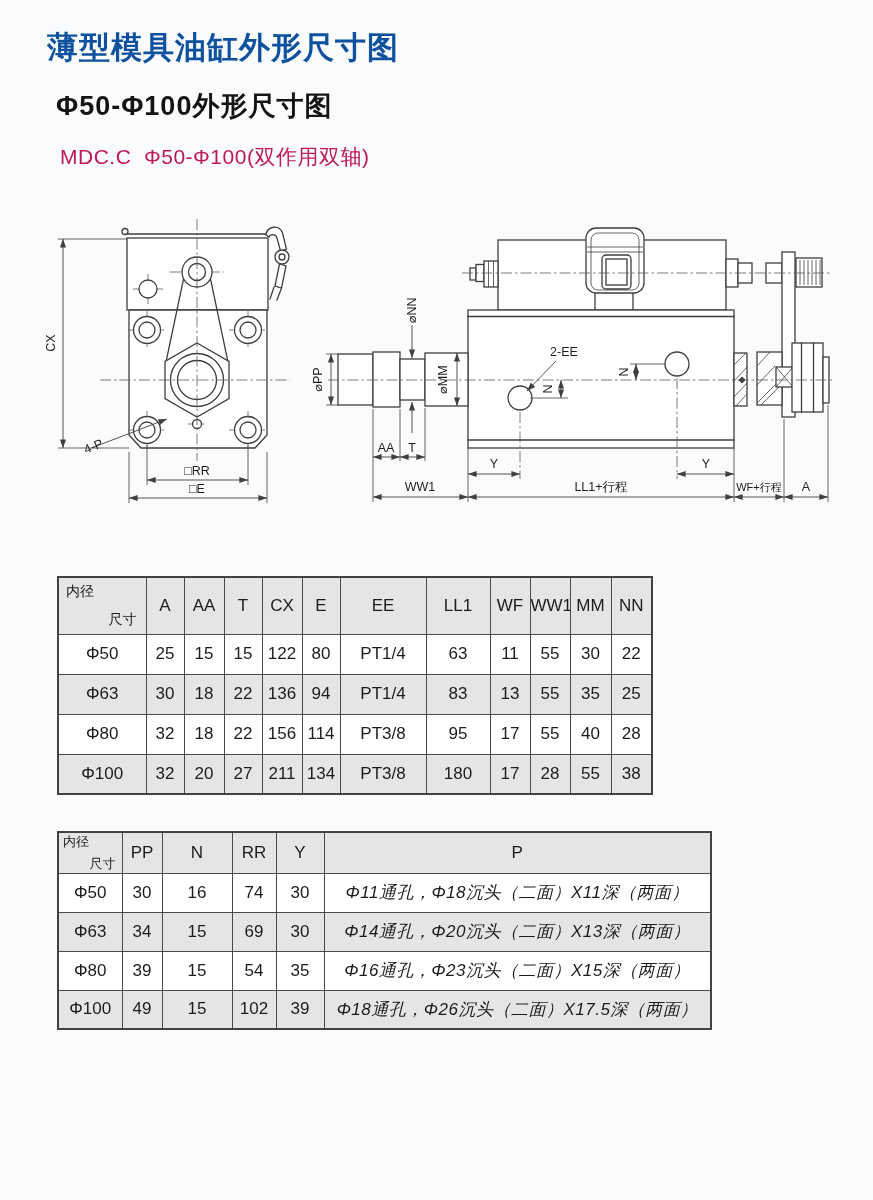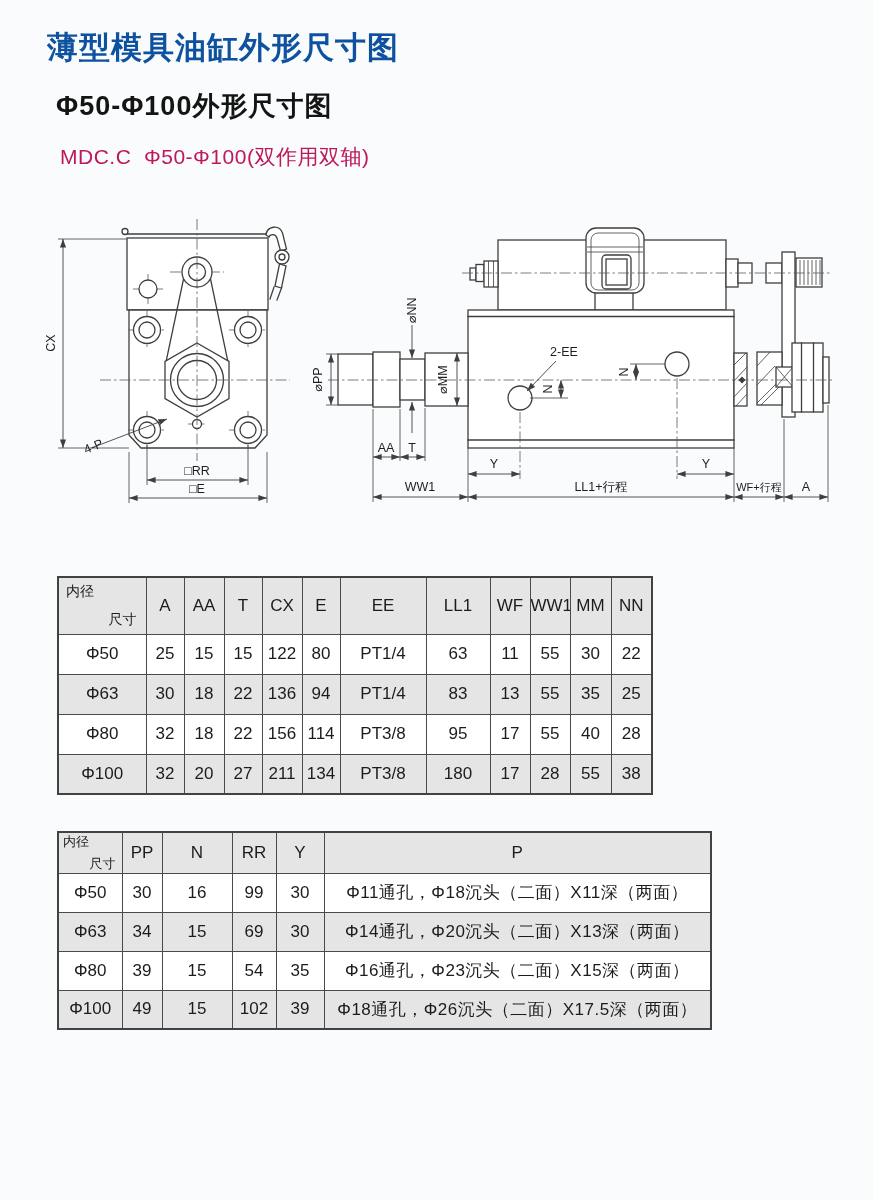--- a/index.html
+++ b/index.html
@@ -12,21 +12,21 @@
   .abs{position:absolute;}
   .title{left:47px;top:27px;font-size:31px;font-weight:bold;color:#0e519f;letter-spacing:1px;}
   .subtitle{left:56px;top:88px;font-size:27px;color:#141414;letter-spacing:1px;font-weight:bold;}
   .model{left:60px;top:143px;font-size:21px;color:#be185d;white-space:pre;letter-spacing:0.5px;}
 
   
   table.dim{border-collapse:collapse;table-layout:fixed;background:#fff;border:2px solid #424242;}
   table.dim td{border:1.5px solid #4a4a4a;text-align:center;vertical-align:middle;
     font-size:17px;color:#1c1c1c;padding:0;overflow:hidden;}
   tr.g td{background:#e5e5e6;}
-  td.pcell{font-size:15px;letter-spacing:0.5px;}
+  td.pcell{font-size:15px;letter-spacing:0.5px;font-style:italic;}
   .diag{position:relative;width:100%;height:100%;
     background:linear-gradient(to bottom right,transparent calc(50% - 1px),#4a4a4a calc(50% - 1px),#4a4a4a calc(50% + 0.6px),transparent calc(50% + 0.6px));}
   .diag .tr{position:absolute;top:5px;right:9px;font-size:14px;text-align:center;}
   .diag .bl{position:absolute;bottom:5px;left:7px;font-size:14px;}
   .t2 .diag .tr{top:2px;right:6px;font-size:13px;}
   .t2 .diag .bl{bottom:2px;left:4px;font-size:13px;}
 
   
   .ol{stroke:#3e3e3e;stroke-width:1.3;fill:none;stroke-linecap:square;}
   .olw{stroke:#3e3e3e;stroke-width:1.3;fill:#ffffff;}
@@ -399,21 +399,21 @@
     <td>PP</td>
     <td>N</td>
     <td>RR</td>
     <td>Y</td>
     <td>P</td>
   </tr>
   <tr style="height:39px">
     <td>Φ50</td>
     <td>30</td>
     <td>16</td>
-    <td>99</td>
+    <td>74</td>
     <td>30</td>
     <td class="pcell">Φ11通孔，Φ18沉头（二面）X11深（两面）</td>
   </tr>
   <tr class="g" style="height:39px">
     <td>Φ63</td>
     <td>34</td>
     <td>15</td>
     <td>69</td>
     <td>30</td>
     <td class="pcell">Φ14通孔，Φ20沉头（二面）X13深（两面）</td>

